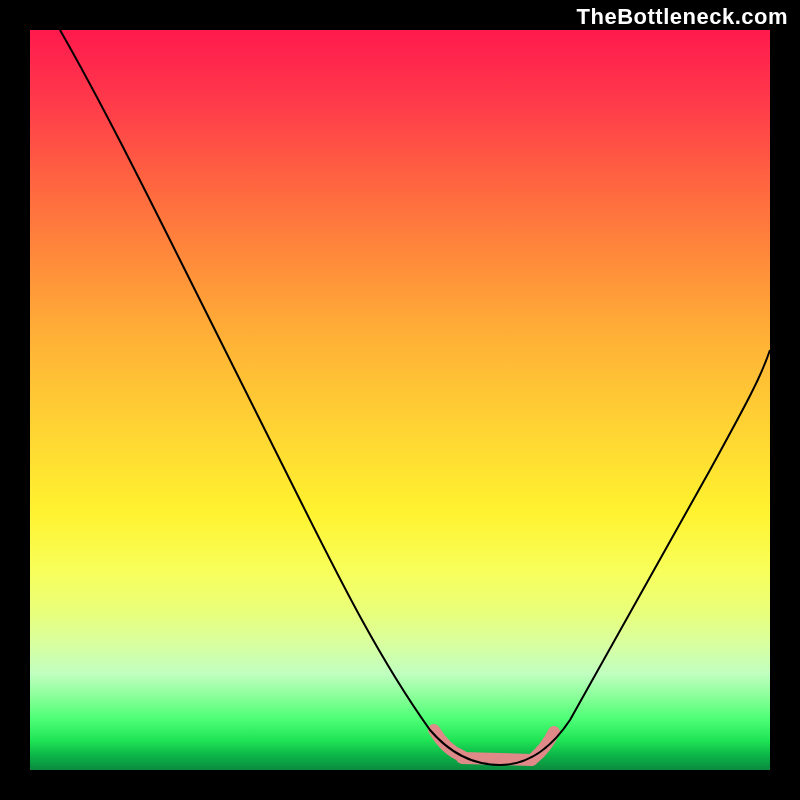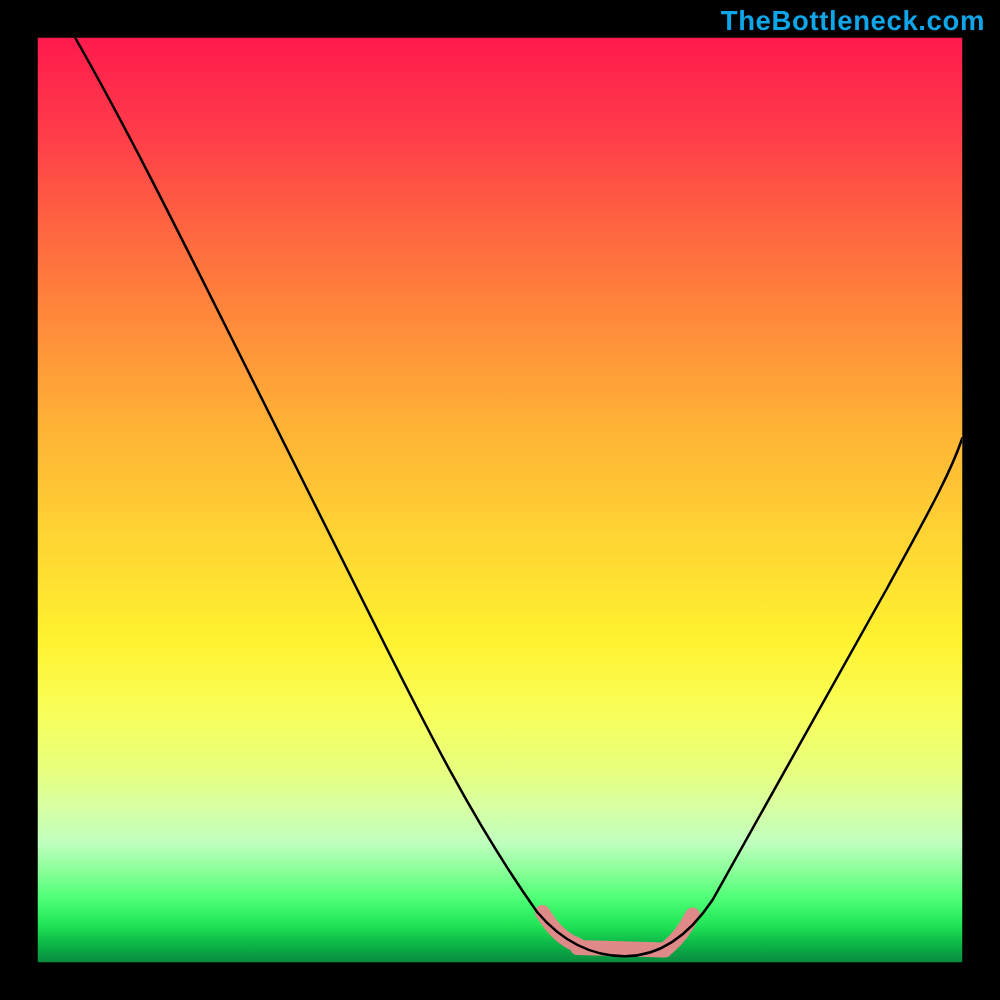--- a/index.html
+++ b/index.html
@@ -14,21 +14,21 @@
   .frame {
     position: relative;
     width: 800px;
     height: 800px;
     background: #000;
   }
   .watermark {
     position: absolute;
     top: 4px;
     right: 12px;
-    color: #0ea5e9;
+    color: #ffffff;
     font-size: 22px;
     font-weight: 600;
     letter-spacing: 0.5px;
     z-index: 5;
   }
   .plot-area {
     position: absolute;
     left: 30px;
     top: 30px;
     width: 740px;

